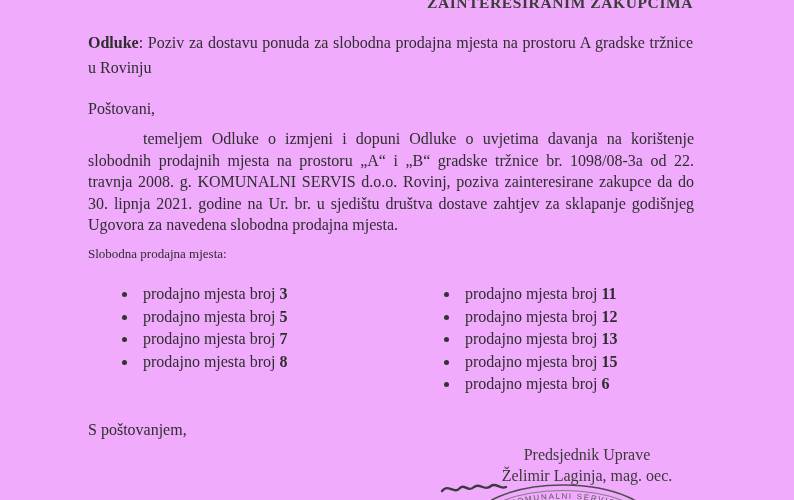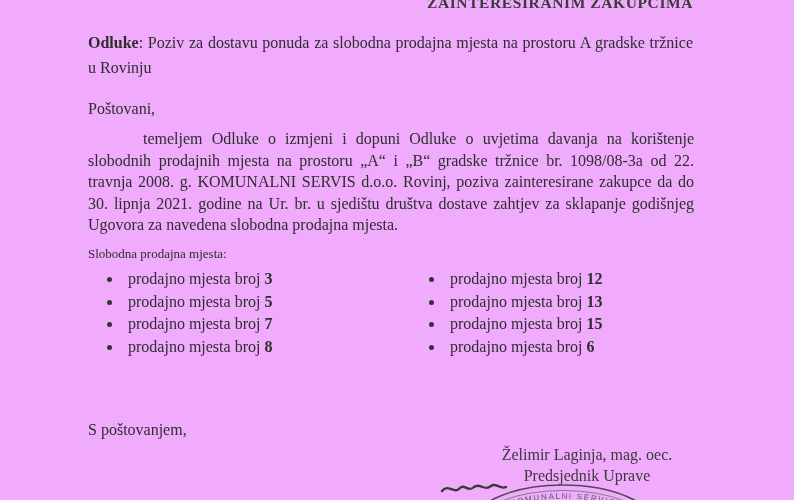--- a/index.html
+++ b/index.html
@@ -55,21 +55,21 @@
   .list-heading {
     position: absolute;
     top: 246px;
     left: 88px;
     font-weight: normal;
     font-size: 13px;
   }
   .spots-list {
     position: absolute;
     top: 268px;
-    margin: 0;
+    margin: 15px;
     padding: 0;
     list-style: none;
   }
   .spots-list.left  { left: 107px; }
   .spots-list.right { left: 429px; }
   .spots-list li {
     height: 22.6px;
     line-height: 22.6px;
     white-space: nowrap;
   }
@@ -127,31 +127,32 @@
   <div class="list-heading">Slobodna prodajna mjesta:</div>
 
   <ul class="spots-list left">
     <li><span class="dot"></span><span>prodajno mjesta broj</span>&nbsp;<span class="num">3</span></li>
     <li><span class="dot"></span><span>prodajno mjesta broj</span>&nbsp;<span class="num">5</span></li>
     <li><span class="dot"></span><span>prodajno mjesta broj</span>&nbsp;<span class="num">7</span></li>
     <li><span class="dot"></span><span>prodajno mjesta broj</span>&nbsp;<span class="num">8</span></li>
   </ul>
 
   <ul class="spots-list right">
+    <li><span class="dot"></span><span>prodajno mjesta broj</span>&nbsp;<span class="num">11</span></li>
     <li><span class="dot"></span><span>prodajno mjesta broj</span>&nbsp;<span class="num">12</span></li>
     <li><span class="dot"></span><span>prodajno mjesta broj</span>&nbsp;<span class="num">13</span></li>
     <li><span class="dot"></span><span>prodajno mjesta broj</span>&nbsp;<span class="num">15</span></li>
     <li><span class="dot"></span><span>prodajno mjesta broj</span>&nbsp;<span class="num">6</span></li>
   </ul>
 
   <div class="closing">S poštovanjem,</div>
 
   <div class="sig-block">
+    <div>Predsjednik Uprave</div>
     <div>Želimir Laginja, mag. oec.</div>
-    <div>Predsjednik Uprave</div>
   </div>
 
   <div class="stamp-wrap">
     <svg width="270" height="70" viewBox="0 0 270 70">
 
       <ellipse cx="135" cy="45" rx="92" ry="41" fill="none" stroke="#4c4c4c" stroke-width="1.4"></ellipse>
       <ellipse cx="135" cy="45" rx="86" ry="35.5" fill="none" stroke="#6a6a6a" stroke-width="0.8"></ellipse>
 
       <path id="stampTextArc" d="M 56 43 A 80 30 0 0 1 214 43" fill="none"></path>
       <text class="stamp-text-svg">

